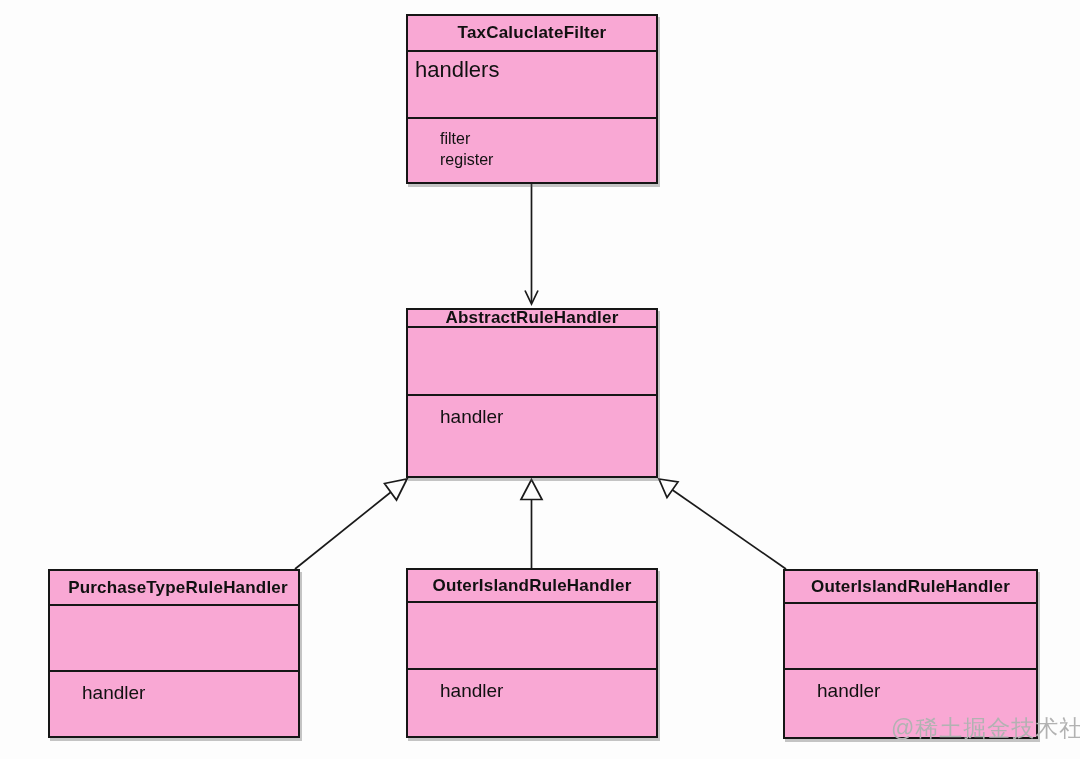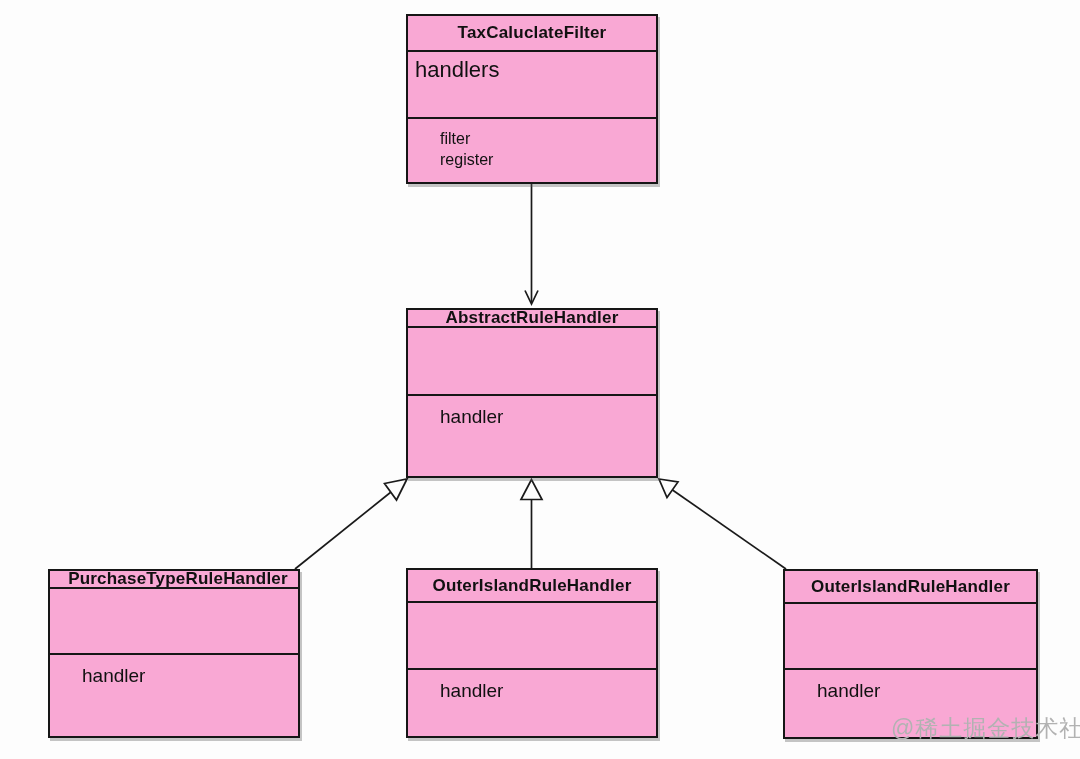--- a/index.html
+++ b/index.html
@@ -72,21 +72,21 @@
   .c-methods.small { font-size: 16px; line-height: 21px; }
 
   
   #box-tax      { left: 406px; top: 14px;  width: 252px; height: 170px; }
   #box-tax      .c-title { height: 36px; }
   #box-tax      .c-attrs { height: 67px; }
   #box-abstract { left: 406px; top: 308px; width: 252px; height: 170px; }
   #box-abstract .c-title { height: 18px; }
   #box-abstract .c-attrs { height: 68px; }
   #box-purchase { left: 48px;  top: 569px; width: 252px; height: 169px; }
-  #box-purchase .c-title { height: 18px; padding-left: 8px; }
+  #box-purchase .c-title { height: 35px; padding-left: 8px; }
   #box-purchase .c-attrs { height: 66px; }
   #box-virtual  { left: 406px; top: 568px; width: 252px; height: 170px; }
   #box-virtual  .c-title { height: 33px; }
   #box-virtual  .c-attrs { height: 67px; }
   #box-outer    { left: 783px; top: 569px; width: 255px; height: 170px; }
   #box-outer    .c-title { height: 33px; }
   #box-outer    .c-attrs { height: 66px; }
 
   .watermark {
     position: absolute;

